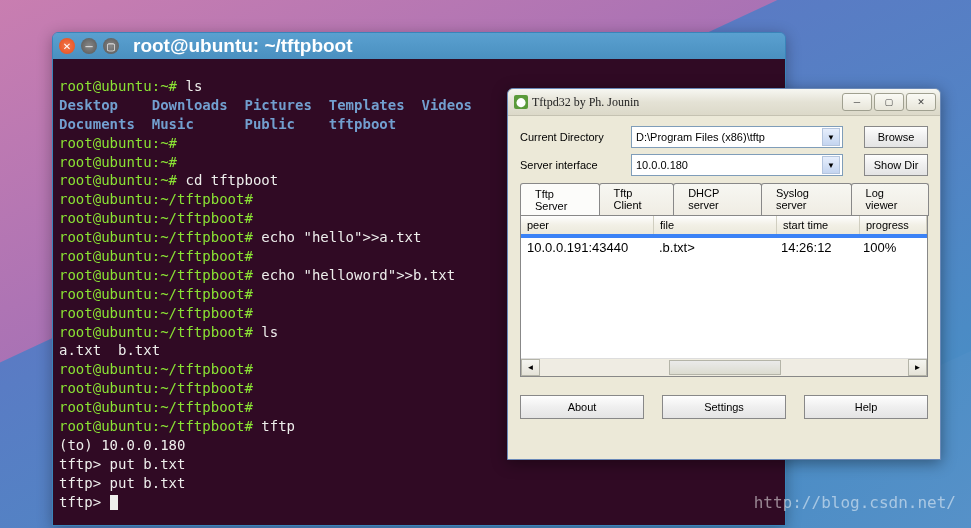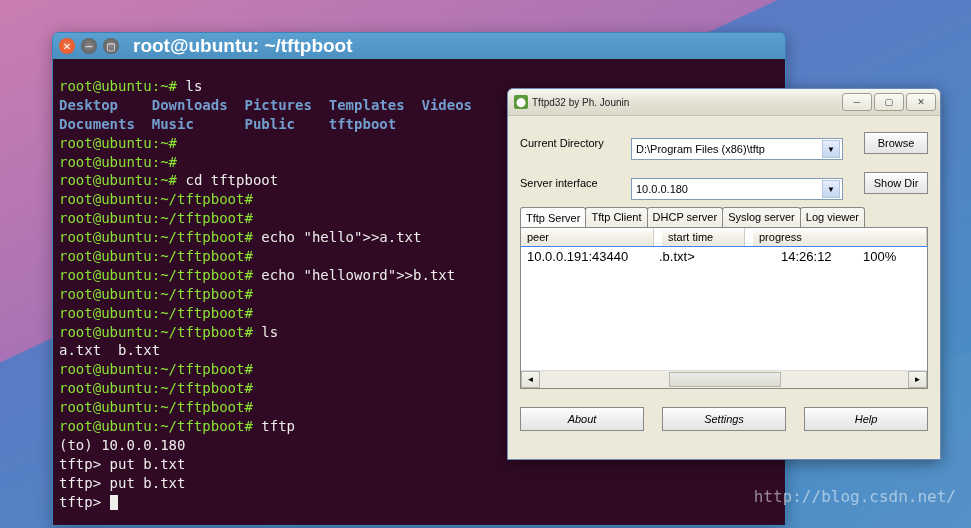--- a/index.html
+++ b/index.html
@@ -84,73 +84,72 @@
   border-bottom: 1px solid #c5c2b2;
   display: flex;
   align-items: center;
   padding: 0 4px 0 6px;
   border-radius: 6px 6px 0 0;
 }
 .win-icon {
   width:14px;height:14px;background:#5a9a3a;border-radius:2px;margin-right:4px;
   display:flex;align-items:center;justify-content:center;color:white;font-size:9px;
 }
-.win-title { font-size: 10px; color: #222; flex: 1; }
+.win-title { font-size: 12px; color: #222; flex: 1; font-family: Liberation Serif, serif; }
 .sysbtns { display: flex; gap: 2px; }
 .sysbtn {
   width: 28px; height: 16px;
   border: 1px solid #a0a090;
   border-radius: 3px;
   background: linear-gradient(#fafaf5,#e8e6da);
   display:flex;align-items:center;justify-content:center;
   font-size:9px;color:#444;
 }
 .win-content { padding: 10px 12px 8px 12px; }
 .formrow { display: flex; align-items: center; margin-bottom: 6px; gap:21px; }
 .formrow label { width: 90px; font-size: 11px; }
 .combobox {
   flex:1; height:20px; border:1px solid #7f9db9; background:white;
   display:flex;align-items:center;padding:0 2px 0 4px;font-size:11px;
   justify-content:space-between;
-  margin-top:12px;
 }
 .combobox .dd { width:16px;height:16px;border:1px solid #b4c5de;background:linear-gradient(#e6eefc,#c4d5f0);display:flex;align-items:center;justify-content:center;font-size:8px;}
 .winbtn {
   height:20px;border:1px solid #888;padding:0 4px;background:linear-gradient(#fefefe,#efefef,#e4e4e4);
   font-size:11px;display:flex;align-items:center;justify-content:center;min-width:54px;
 }
 .tabs { display:flex; margin-top:4px; position:relative; top:1px;}
 .tab {
-  border:1px solid #888; border-bottom:none; padding:3px 5px;
+  border:1px solid #888; border-bottom:none; padding:3px 14px;
   background: linear-gradient(#f7f7f2,#efece3);
   font-size:11px; margin-right:-1px;border-radius:3px 3px 0 0;
 }
 .tab.active { background: #fcfcfa; padding-top:4px;padding-bottom:4px; }
 .listarea {
   border:1px solid #888; background:white; height:160px;
   position:relative;
 }
-.lh { display:flex; border-bottom:1px solid #3b82f6;gap:8px; }
+.lh { display:flex; border-bottom:4px solid #3b82f6; }
 .lhc {
   border-right:1px solid #d0cec0;padding:3px 6px;font-size:11px;
   background:linear-gradient(#fefefe,#f2f0e6,#ece9dc);
 }
 .lr { display:flex; font-size:13px; }
 .lrc { padding:2px 6px; overflow:hidden; }
 .scroller {
   position:absolute; bottom:0; left:0; right:0; height:17px;
   background:#f0ede1; border-top:1px solid #ddd; display:flex;align-items:center;
 }
 .scrbtn{width:17px;height:15px;border:1px solid #b4b4a8;background:linear-gradient(#f5f5f0,#e5e3d8);display:flex;align-items:center;justify-content:center;font-size:8px;}
 .scrtrack{flex:1;height:15px;background:#efece3;position:relative;}
 .scrthumb{position:absolute;left:35%;width:30%;height:13px;top:0;border:1px solid #b4b4a8;background:linear-gradient(#eaeaea,#dcdcd0);}
-.bottombtns { display:flex; justify-content: space-evenly; margin-top:18px; gap:18px;font-style:italic;}
+.bottombtns { display:flex; justify-content: space-evenly; margin-top:18px; gap:18px;}
 .bottombtns .winbtn { flex:1; height:22px; min-width:0;}
 .watermark {
-  position:absolute; right:15px; bottom:22px; color: rgba(255,255,255,0.5);
+  position:absolute; right:15px; bottom:16px; color: rgba(255,255,255,0.5);
   font-family: monospace; font-size:16px;
 }
 </style>
 </head>
 <body>
 
 <div class="diag diag1"></div>
 <div class="diag diag2"></div>
 
 <div class="term-win">
@@ -215,20 +214,21 @@
     <div class="tabs">
       <div class="tab active">Tftp Server</div>
       <div class="tab">Tftp Client</div>
       <div class="tab">DHCP server</div>
       <div class="tab">Syslog server</div>
       <div class="tab">Log viewer</div>
     </div>
     <div class="listarea">
       <div class="lh">
         <div class="lhc" style="width:120px">peer</div>
+        <div class="lhc" style="width:110px">file</div>
         <div class="lhc" style="width:70px">start time</div>
         <div class="lhc" style="flex:1">progress</div>
       </div>
       <div class="lr">
         <div class="lrc" style="width:120px">10.0.0.191:43440</div>
         <div class="lrc" style="width:110px">.b.txt&gt;</div>
         <div class="lrc" style="width:70px">14:26:12</div>
         <div class="lrc" style="flex:1">100%</div>
       </div>
       <div class="scroller">

